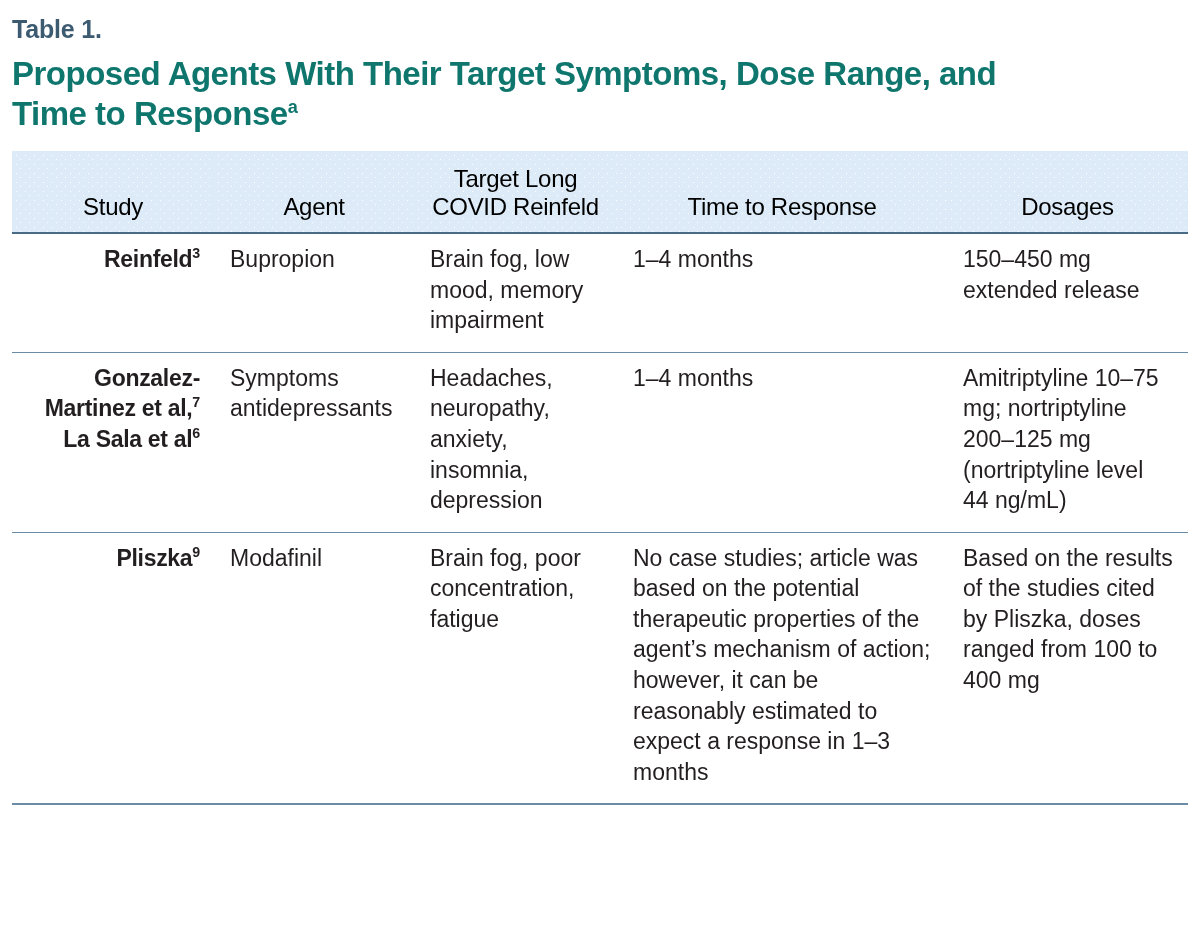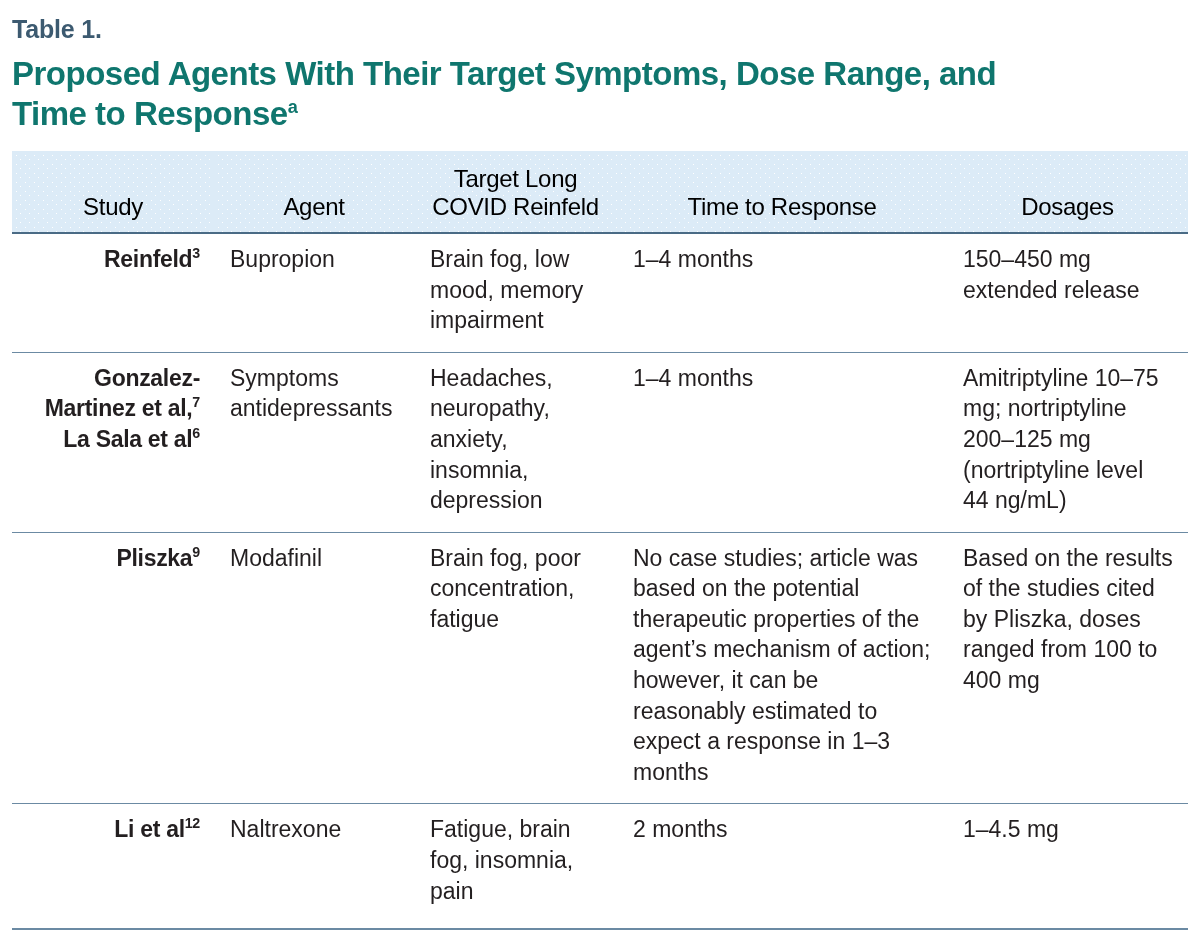--- a/index.html
+++ b/index.html
@@ -177,27 +177,20 @@
       </tr>
 
       <tr class="r-3">
         <td class="study"><span>Pliszka</span><sup>9</sup></td>
         <td class="pad-left">Modafinil</td>
         <td class="pad-left">Brain fog, poor concentration, fatigue</td>
         <td class="pad-left">No case studies; article was based on the potential therapeutic properties of the agent’s mechanism of action; however, it can be reasonably estimated to expect a response in 1–3 months</td>
         <td class="pad-left">Based on the results of the studies cited by Pliszka, doses ranged from 100 to 400 mg</td>
       </tr>
 
-      <tr class="r-4">
-        <td class="study"><span>Li et al</span><sup>12</sup></td>
-        <td class="pad-left">Naltrexone</td>
-        <td class="pad-left">Fatigue, brain fog, insomnia, pain</td>
-        <td class="pad-left">2 months</td>
-        <td class="pad-left">1–4.5 mg</td>
-      </tr>
 
     </tbody>
   </table>
 
   <div class="footnote-rule-top"></div>
 
   <div class="footnote"></div>
 
 </div>
 

